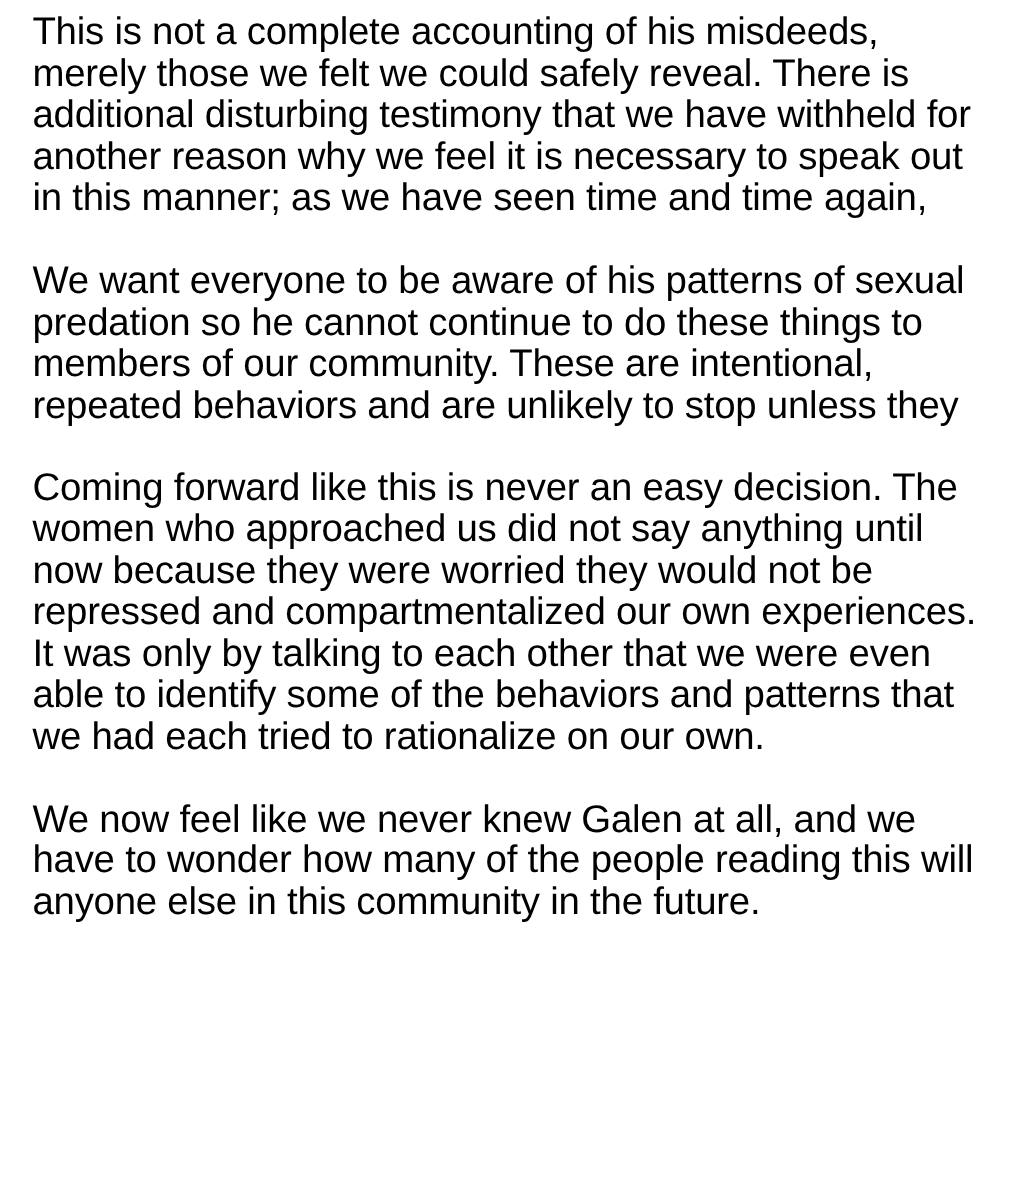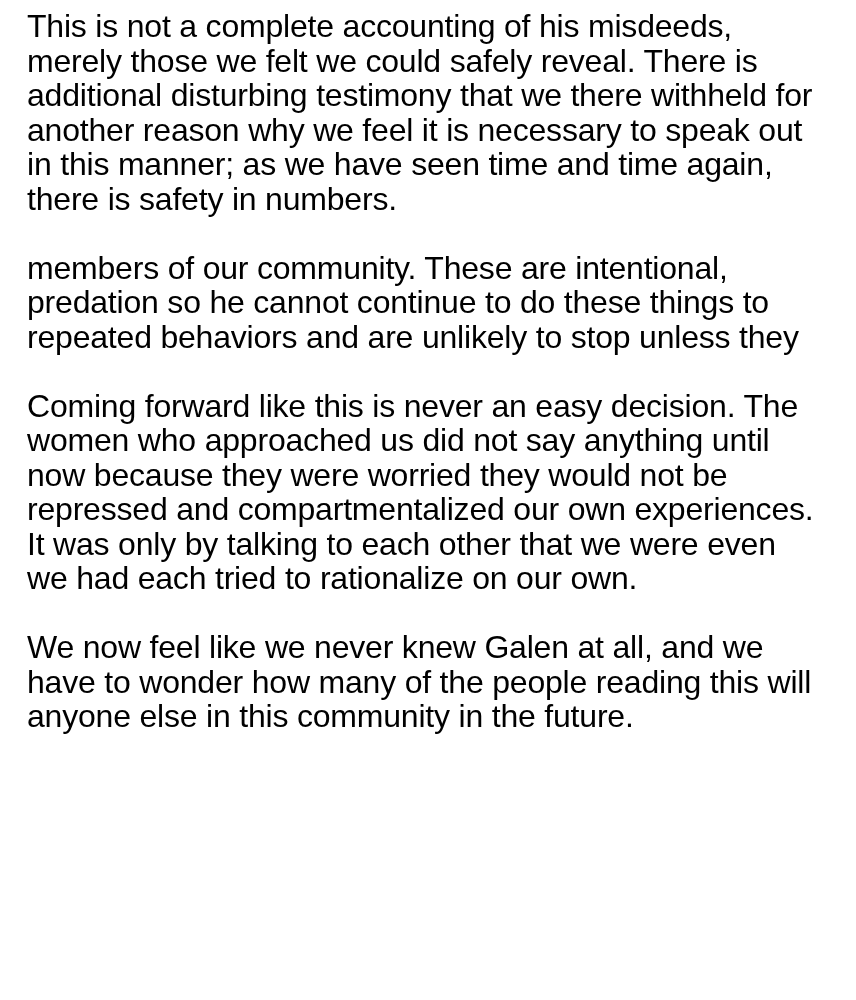--- a/index.html
+++ b/index.html
@@ -35,36 +35,37 @@
   }
 </style>
 </head>
 <body>
 
 <div class="document-page">
   <div>
       <div class="paragraph">
         <div class="line">This is not a complete accounting of his misdeeds,</div>
         <div class="line">merely those we felt we could safely reveal. There is</div>
-        <div class="line">additional disturbing testimony that we there withheld for</div>
+        <div class="line">additional disturbing testimony that we have withheld for</div>
         <div class="line">another reason why we feel it is necessary to speak out</div>
         <div class="line">in this manner; as we have seen time and time again,</div>
-        <div class="line">there is safety in numbers.</div>
       </div>
       <div class="paragraph">
+        <div class="line">We want everyone to be aware of his patterns of sexual</div>
+        <div class="line">predation so he cannot continue to do these things to</div>
         <div class="line">members of our community. These are intentional,</div>
-        <div class="line">predation so he cannot continue to do these things to</div>
         <div class="line">repeated behaviors and are unlikely to stop unless they</div>
       </div>
       <div class="paragraph">
         <div class="line">Coming forward like this is never an easy decision. The</div>
         <div class="line">women who approached us did not say anything until</div>
         <div class="line">now because they were worried they would not be</div>
         <div class="line">repressed and compartmentalized our own experiences.</div>
         <div class="line">It was only by talking to each other that we were even</div>
+        <div class="line">able to identify some of the behaviors and patterns that</div>
         <div class="line">we had each tried to rationalize on our own.</div>
       </div>
       <div class="paragraph">
         <div class="line">We now feel like we never knew Galen at all, and we</div>
         <div class="line">have to wonder how many of the people reading this will</div>
         <div class="line">anyone else in this community in the future.</div>
       </div>
     </div>
 </div>
 

